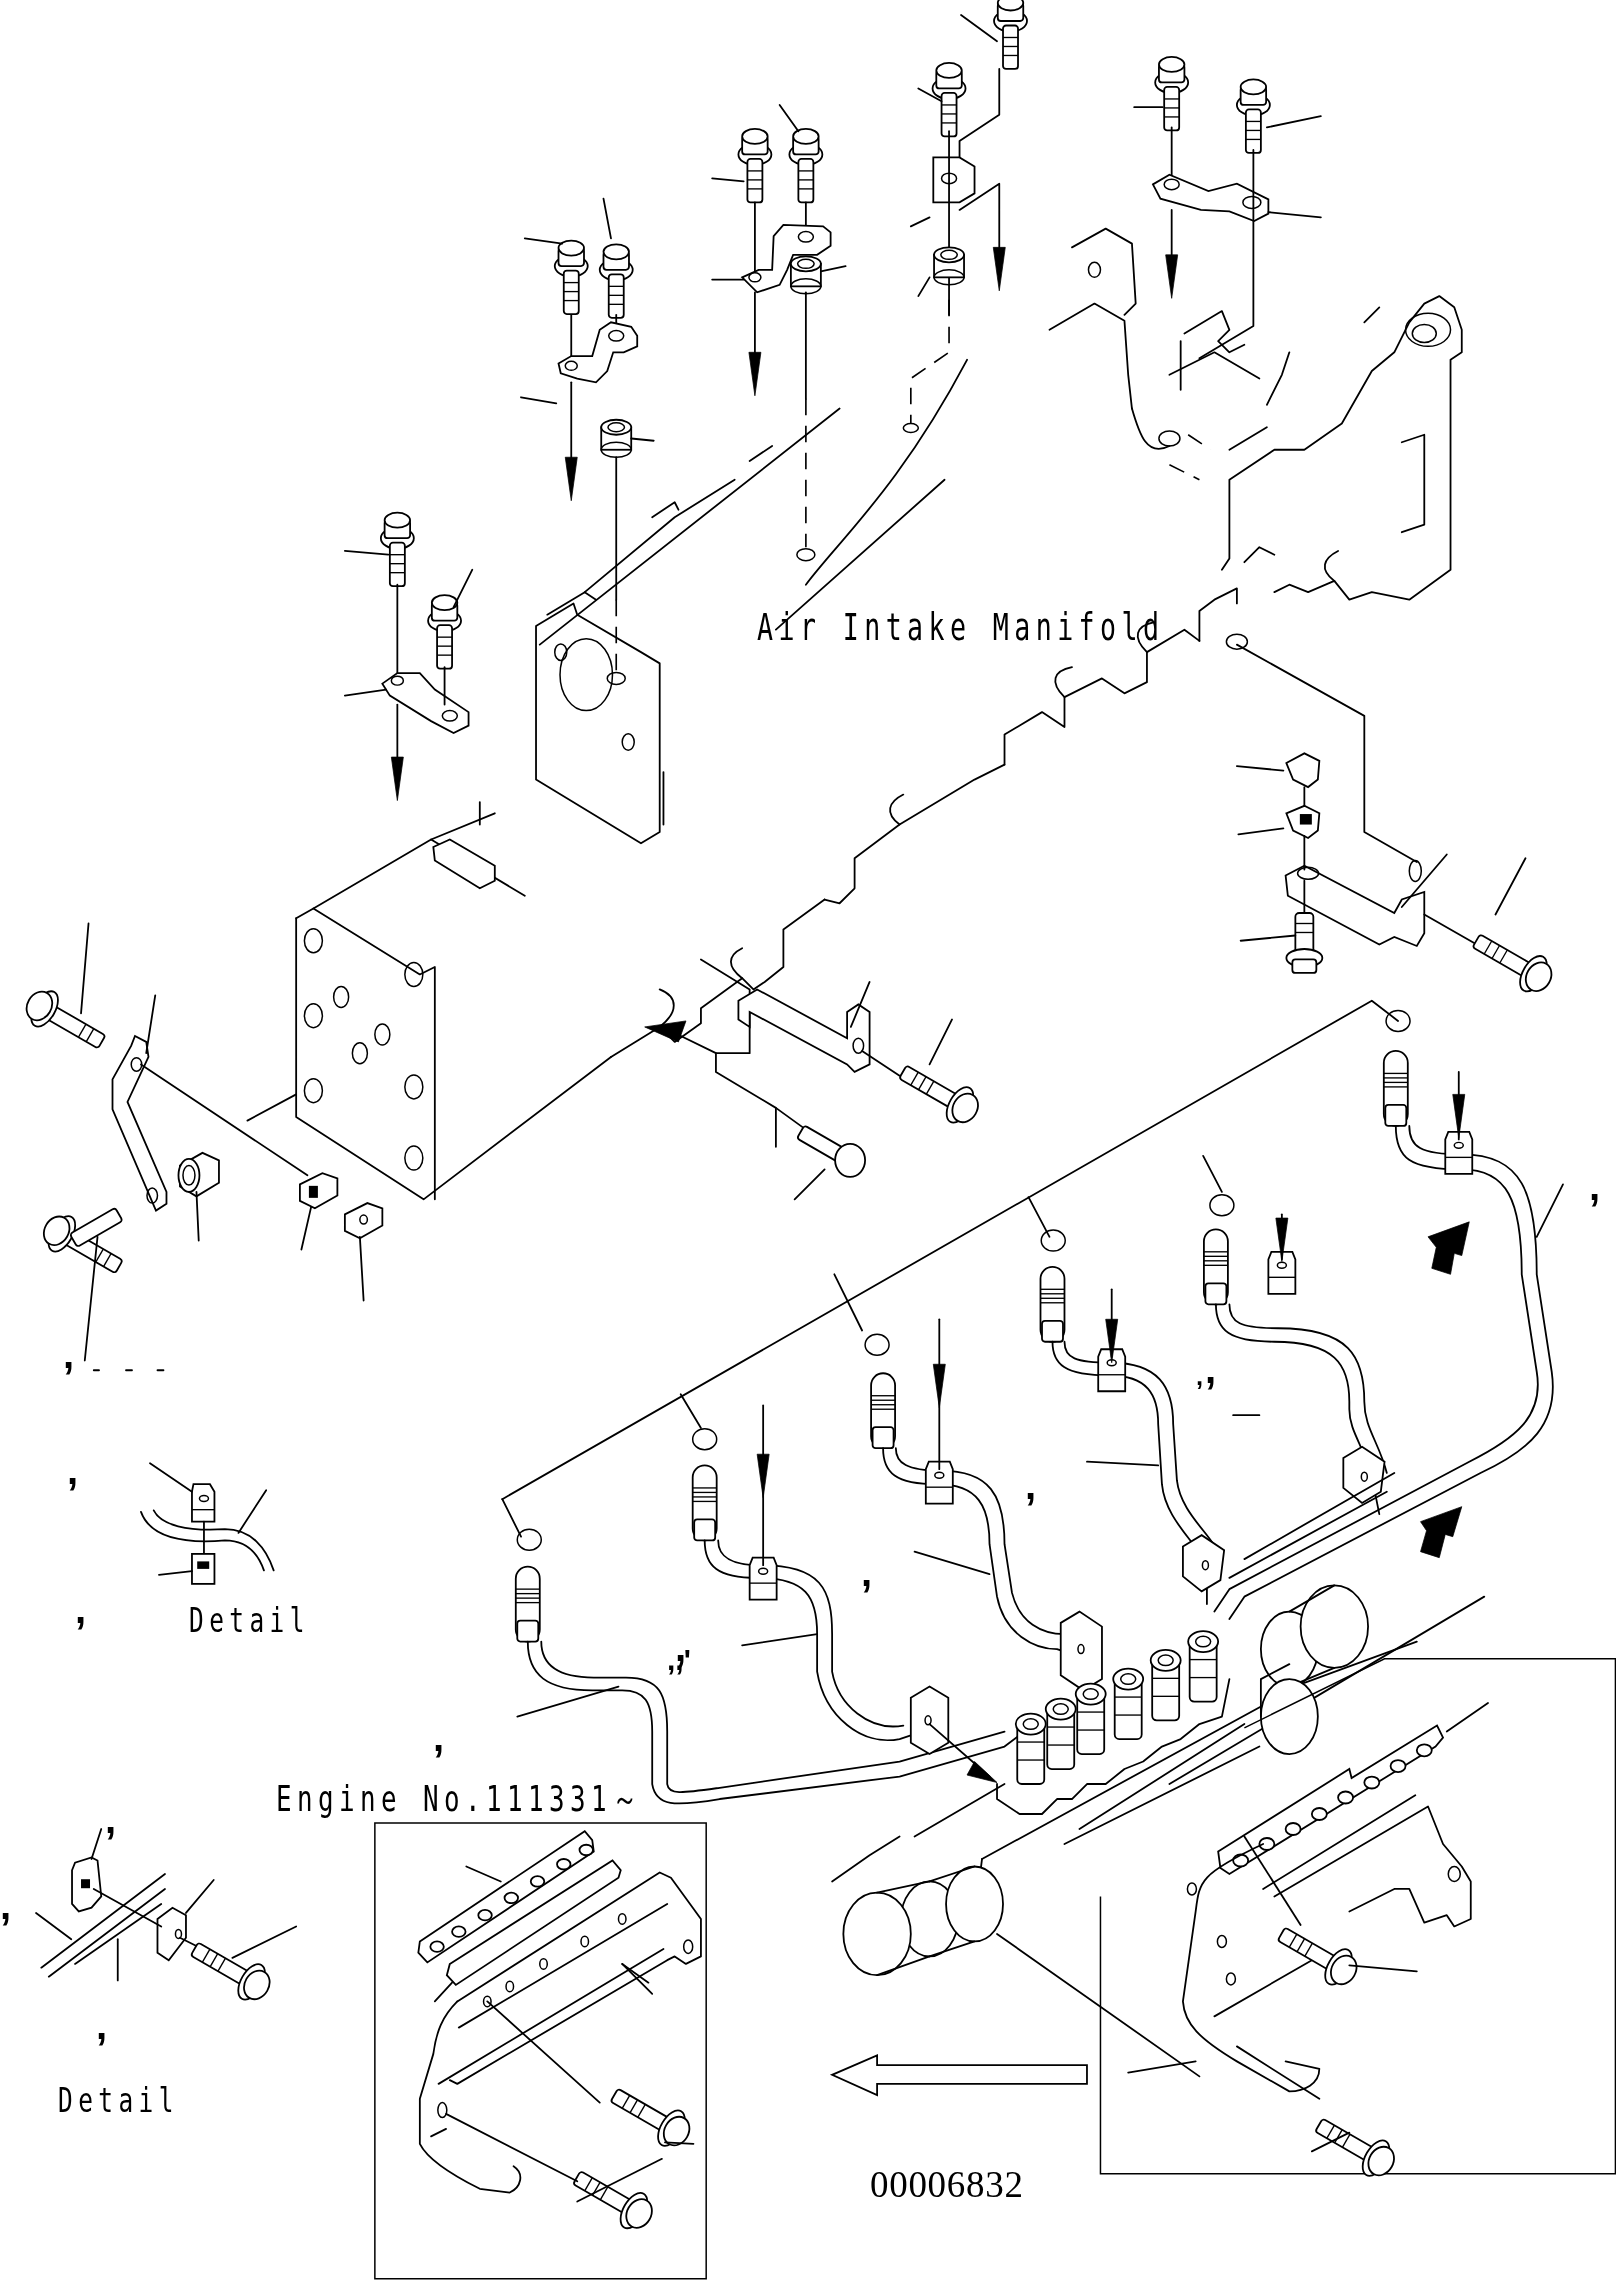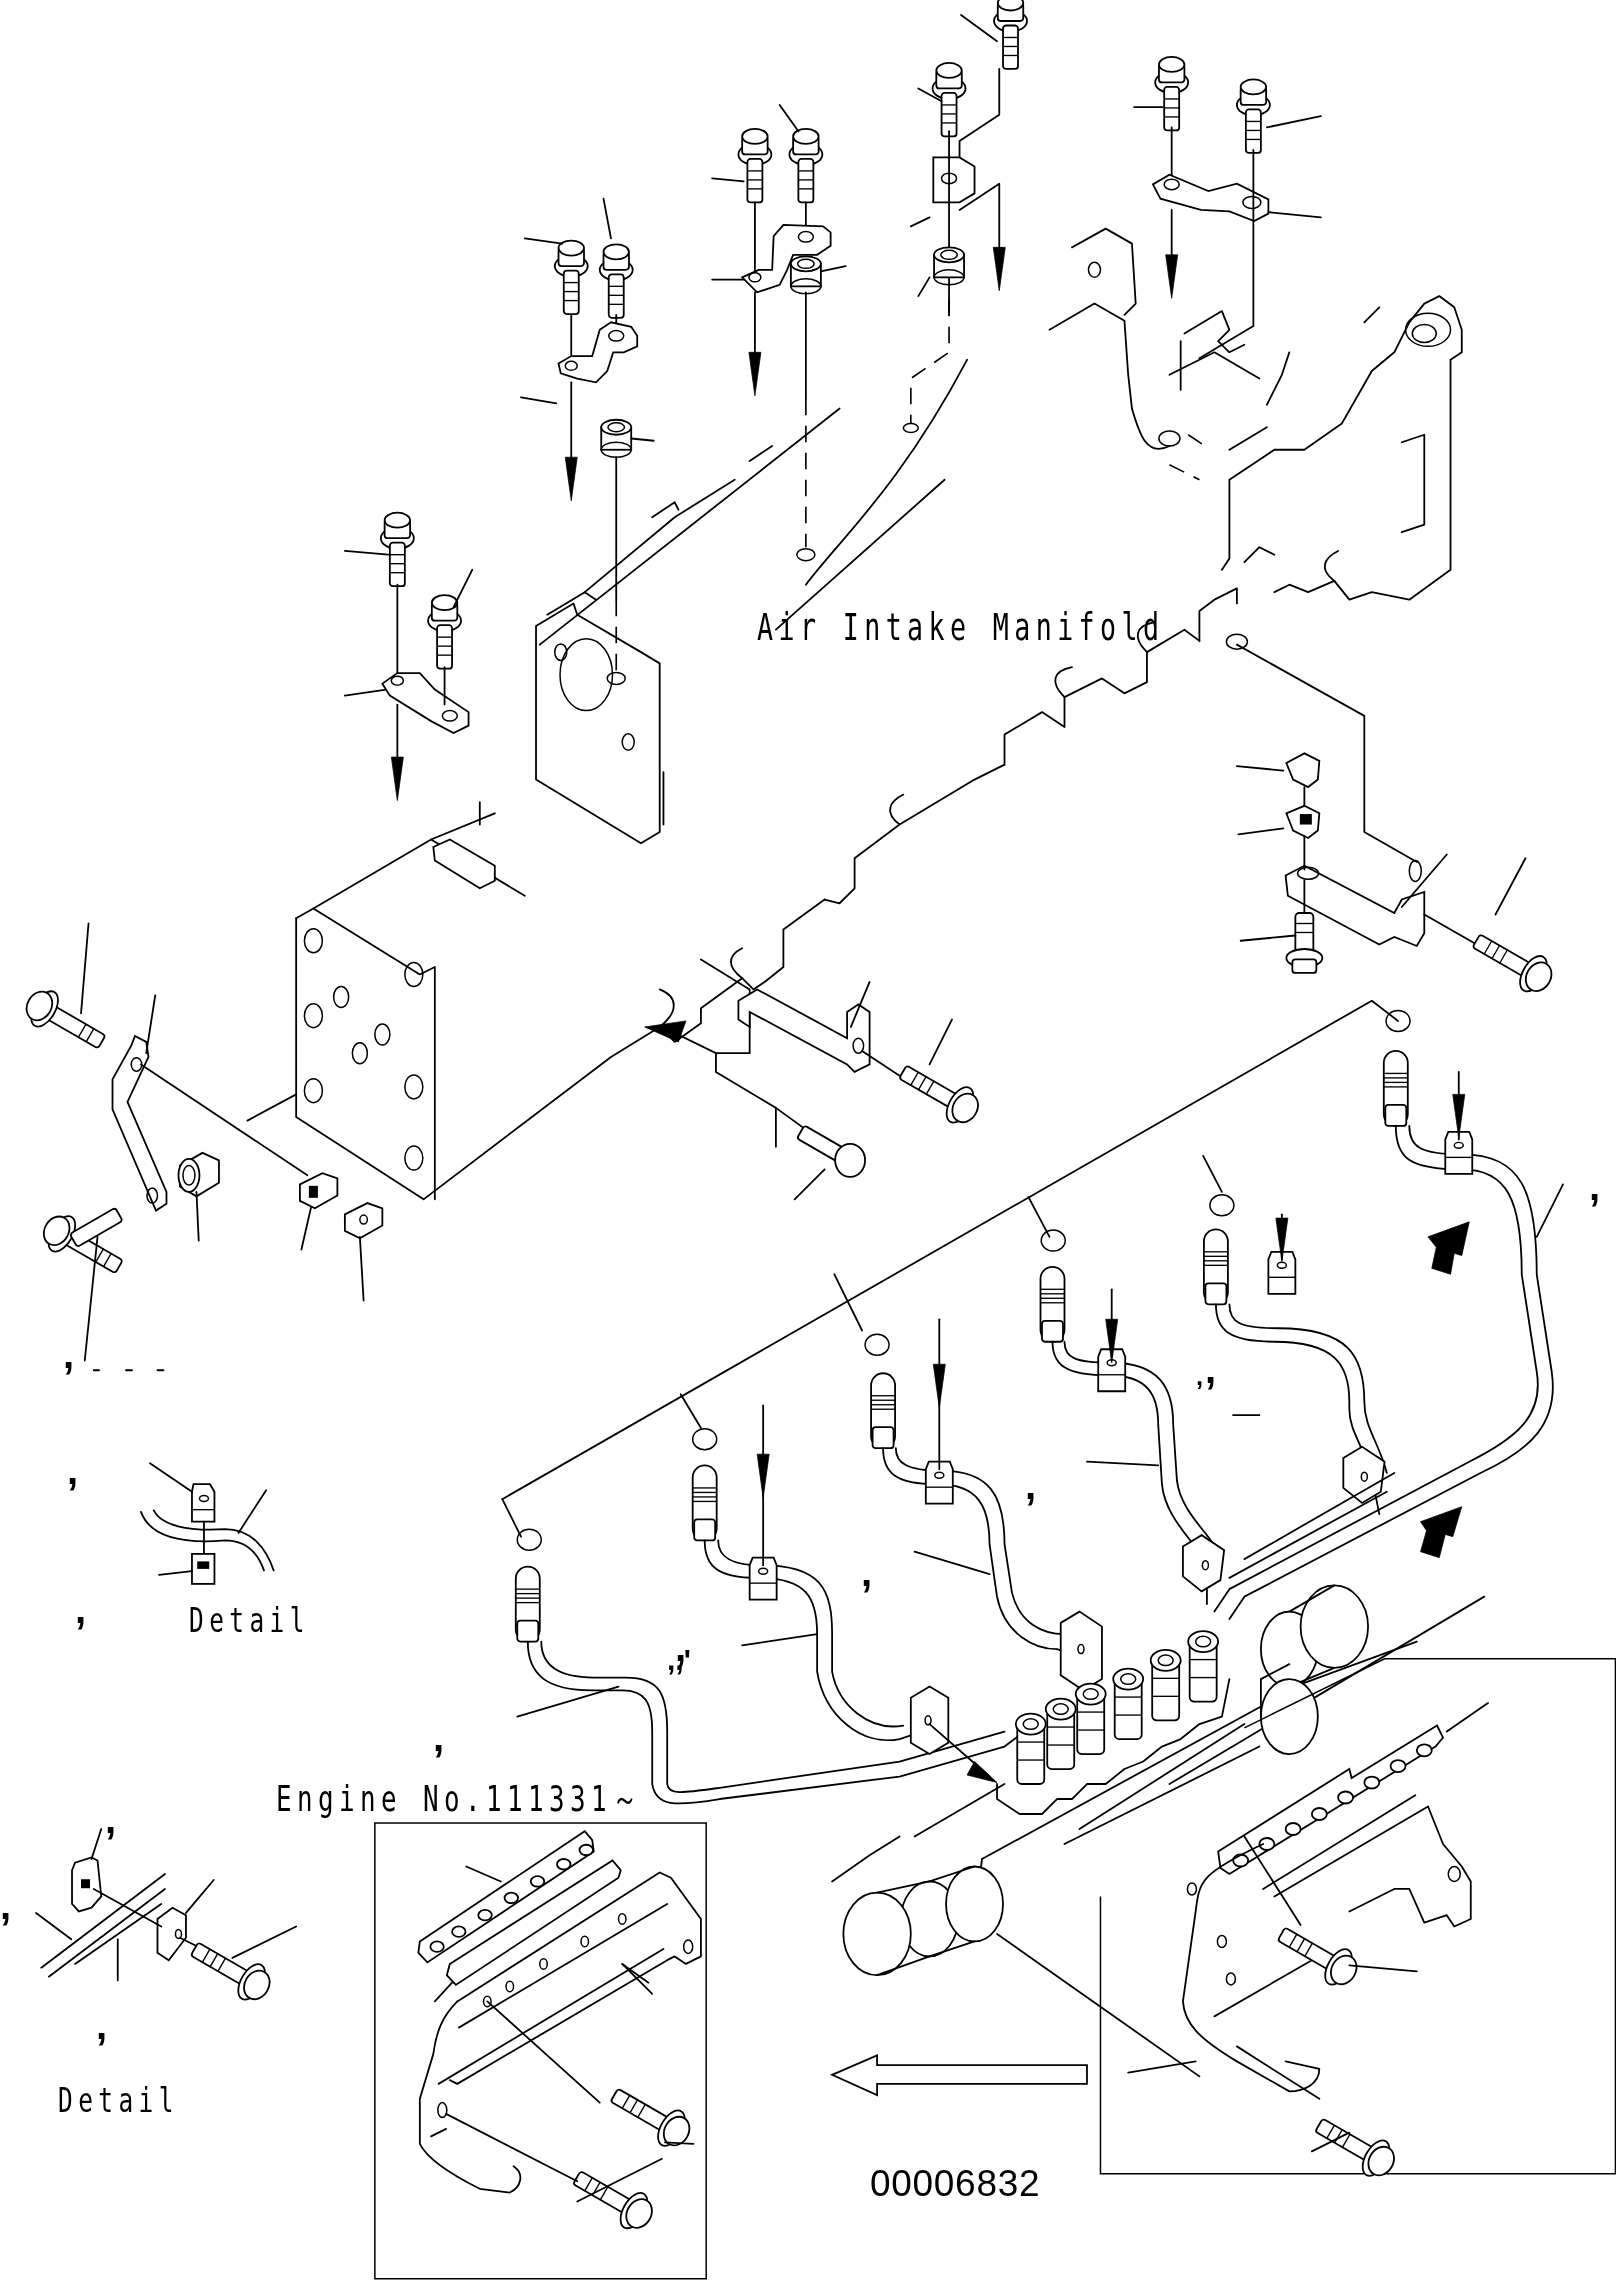--- a/index.html
+++ b/index.html
@@ -8,21 +8,21 @@
   .ln { stroke: #000; stroke-width: 2.4; fill: none; stroke-linecap: round; stroke-linejoin: round; }
   .lnt { stroke: #000; stroke-width: 1.8; fill: none; }
   .ld { stroke: #000; stroke-width: 2; fill: none; }
   .dash { stroke: #000; stroke-width: 2.2; fill: none; stroke-dasharray: 22 14; }
   .fillw { fill: #fff; stroke: #000; stroke-width: 2.4; }
   .fillb { fill: #000; stroke: #000; stroke-width: 1; }
   .txt-label { position: absolute; color: #000; white-space: nowrap; font-family: "DejaVu Sans Mono", "Liberation Mono", monospace; font-weight: 300; letter-spacing: 7.5px; transform: scaleX(0.72); transform-origin: left top; }
   .title { font-size: 37px; }
   .engine { font-size: 36px; }
   .detail { font-size: 34px; }
-  .drawno { position: absolute; font-family: Liberation Sans, sans-serif; font-size: 37px; color: #000; letter-spacing: 0.7px; }
+  .drawno { position: absolute; font-family: Liberation Serif, serif; font-size: 37px; color: #000; letter-spacing: 0.7px; }
   .comma { position: absolute; font-family: "Liberation Sans", sans-serif; font-weight: bold; font-size: 40px; color: #000; line-height: 1; }
 </style>
 </head>
 <body>
 
 <svg id="diagram" viewBox="0 0 2157 3047" xmlns="http://www.w3.org/2000/svg">
   <defs>
     <g id="bolt-v">
       <ellipse class="fillw" cx="0" cy="0" rx="22" ry="14"></ellipse>
       <rect class="fillw" x="-17" y="-24" width="34" height="24" rx="4"></rect>

